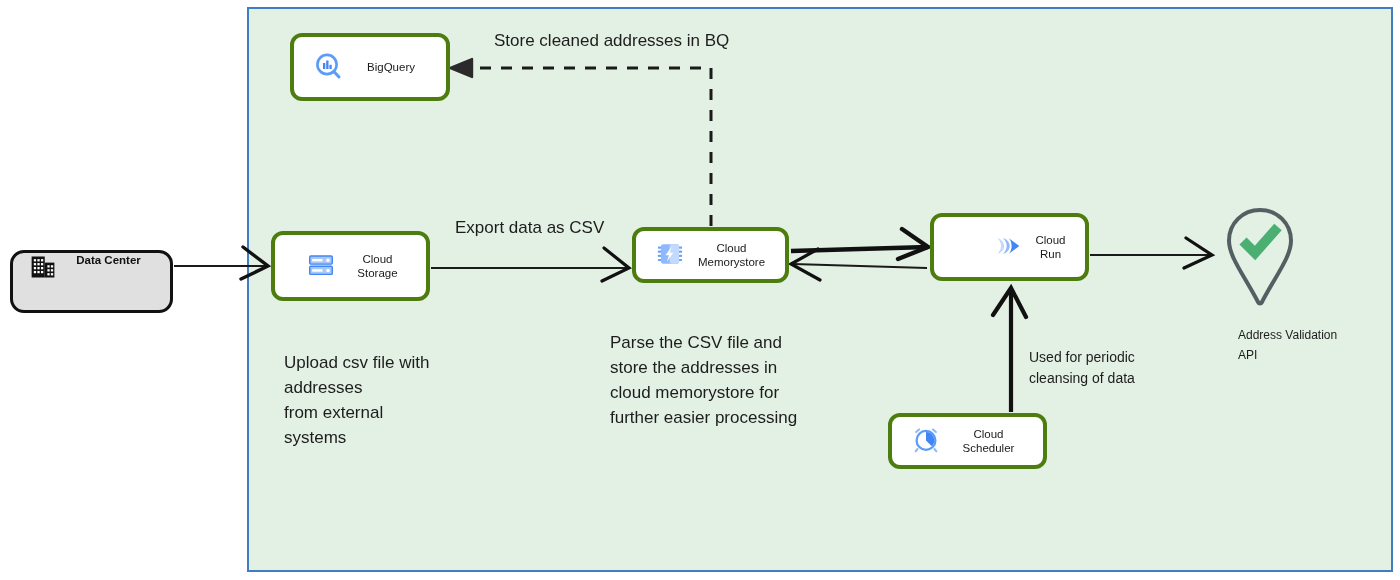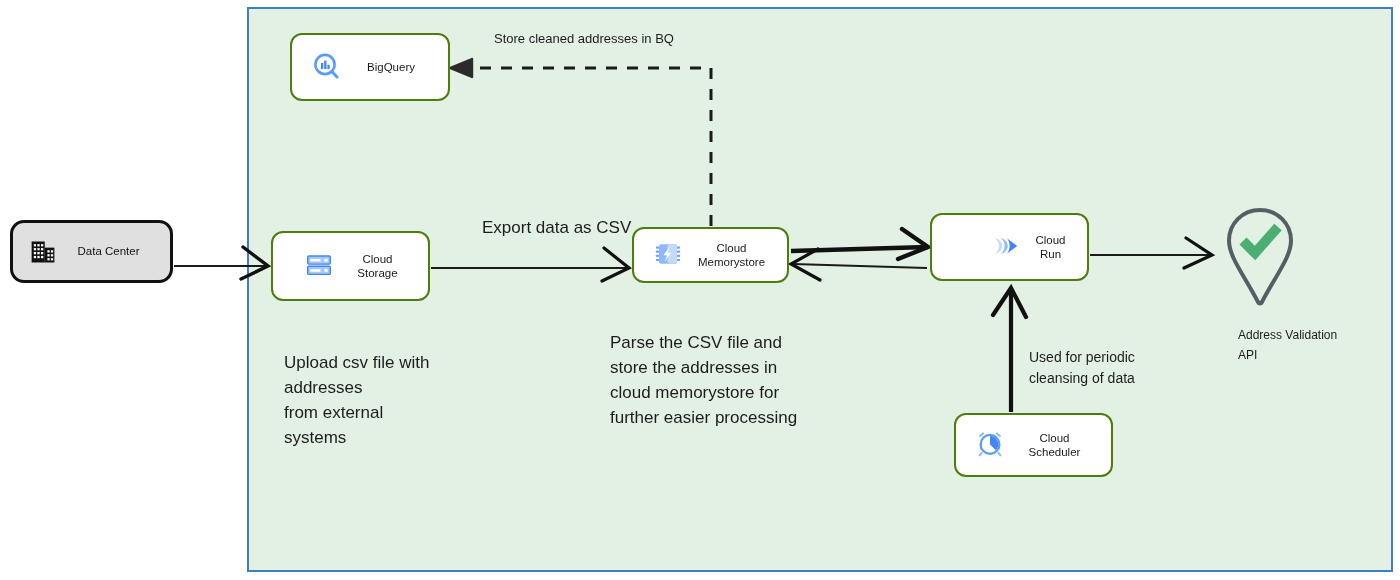--- a/index.html
+++ b/index.html
@@ -38,21 +38,21 @@
     pointer-events: none;
   }
   
   .node {
     position: absolute;
     box-sizing: border-box;
     display: flex;
     flex-direction: row;
     align-items: center;
     background: #ffffff;
-    border: 2px solid #4d7c0f;
+    border: 4px solid #4d7c0f;
     border-radius: 12px;
   }
   .node .ico {
     flex: 0 0 auto;
     width: 34px;
     height: 34px;
     margin-left: 18px;
     display: block;
   }
   .node .nlabel {
@@ -62,49 +62,50 @@
     color: #1a1a1a;
     line-height: 1.25;
     padding-right: 14px;
     padding-left: 4px;
     white-space: pre-line;
   }
   
   #node-datacenter {
     position: absolute;
     left: 10px;
-    top: 220px;
+    top: 250px;
     width: 163px;
     height: 63px;
     box-sizing: border-box;
     background: #e0e0e0;
     border: 3px solid #111111;
     border-radius: 14px;
     display: flex;
     flex-direction: row;
-    align-items: center;
+    align-items: flex-start;
+    font-weight: bold;
   }
   #node-datacenter .ico { margin-left: 16px; width: 28px; height: 28px; }
   #node-datacenter .nlabel { font-size: 11.5px; color: #111; }
 
   
   #node-bigquery     { left: 290px; top: 33px;  width: 160px; height: 68px; }
   #node-storage      { left: 271px; top: 231px; width: 159px; height: 70px; padding-left: 12px; }
   #node-memorystore  { left: 632px; top: 227px; width: 157px; height: 56px; }
   #node-cloudrun     { left: 930px; top: 213px; width: 159px; height: 68px; padding-left: 40px; }
-  #node-scheduler    { left: 954px; top: 413px; width: 159px; height: 64px; }
+  #node-scheduler    { left: 888px; top: 413px; width: 159px; height: 56px; }
 
   
   .note {
     position: absolute;
     color: #1d1d1d;
     white-space: pre-line;
   }
-  #label-export   { left: 482px; top: 218px; font-size: 17px; }
-  #label-storebq  { left: 494px; top: 31px;  font-size: 13px; }
+  #label-export   { left: 455px; top: 218px; font-size: 17px; }
+  #label-storebq  { left: 494px; top: 31px;  font-size: 17px; }
   #note-upload    { left: 284px; top: 330px; font-size: 17px; line-height: 25px; margin-top: 20px; }
   #note-parse     { left: 610px; top: 330px; font-size: 17px; line-height: 25px; }
   #note-periodic  { left: 1029px; top: 347px; font-size: 14px; line-height: 21px; }
   #label-avapi    { left: 1238px; top: 325px; font-size: 12px; line-height: 20px; }
 
   
   #pin-avapi {
     position: absolute;
     left: 1218px;
     top: 205px;

